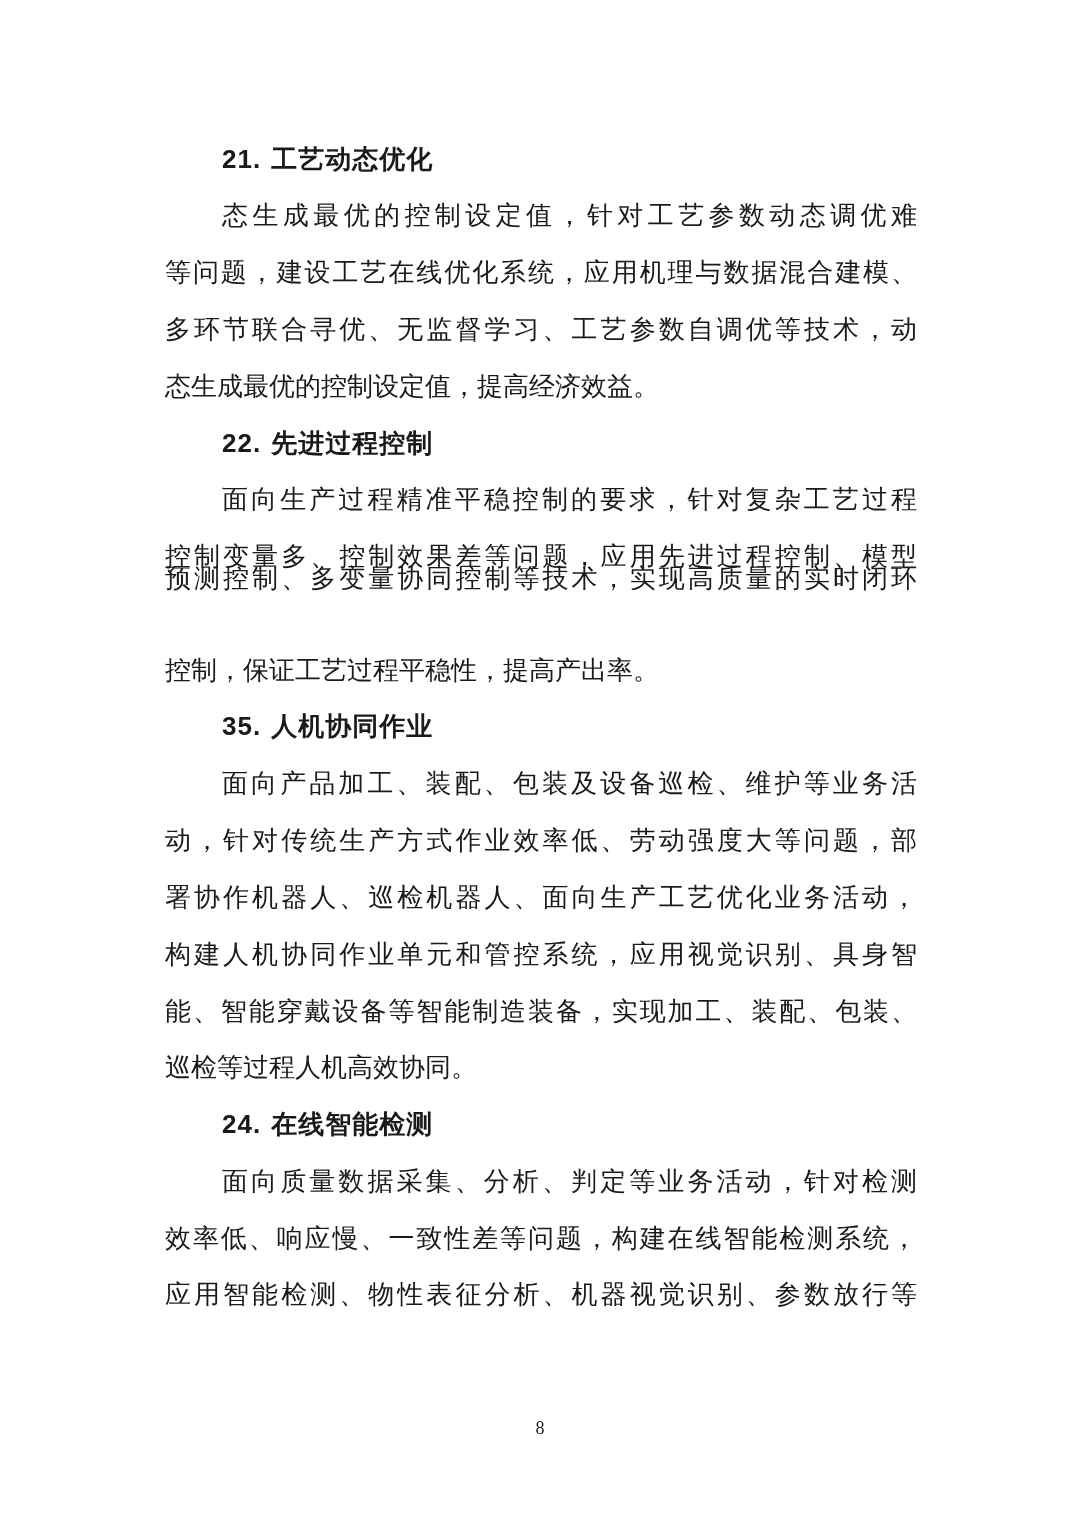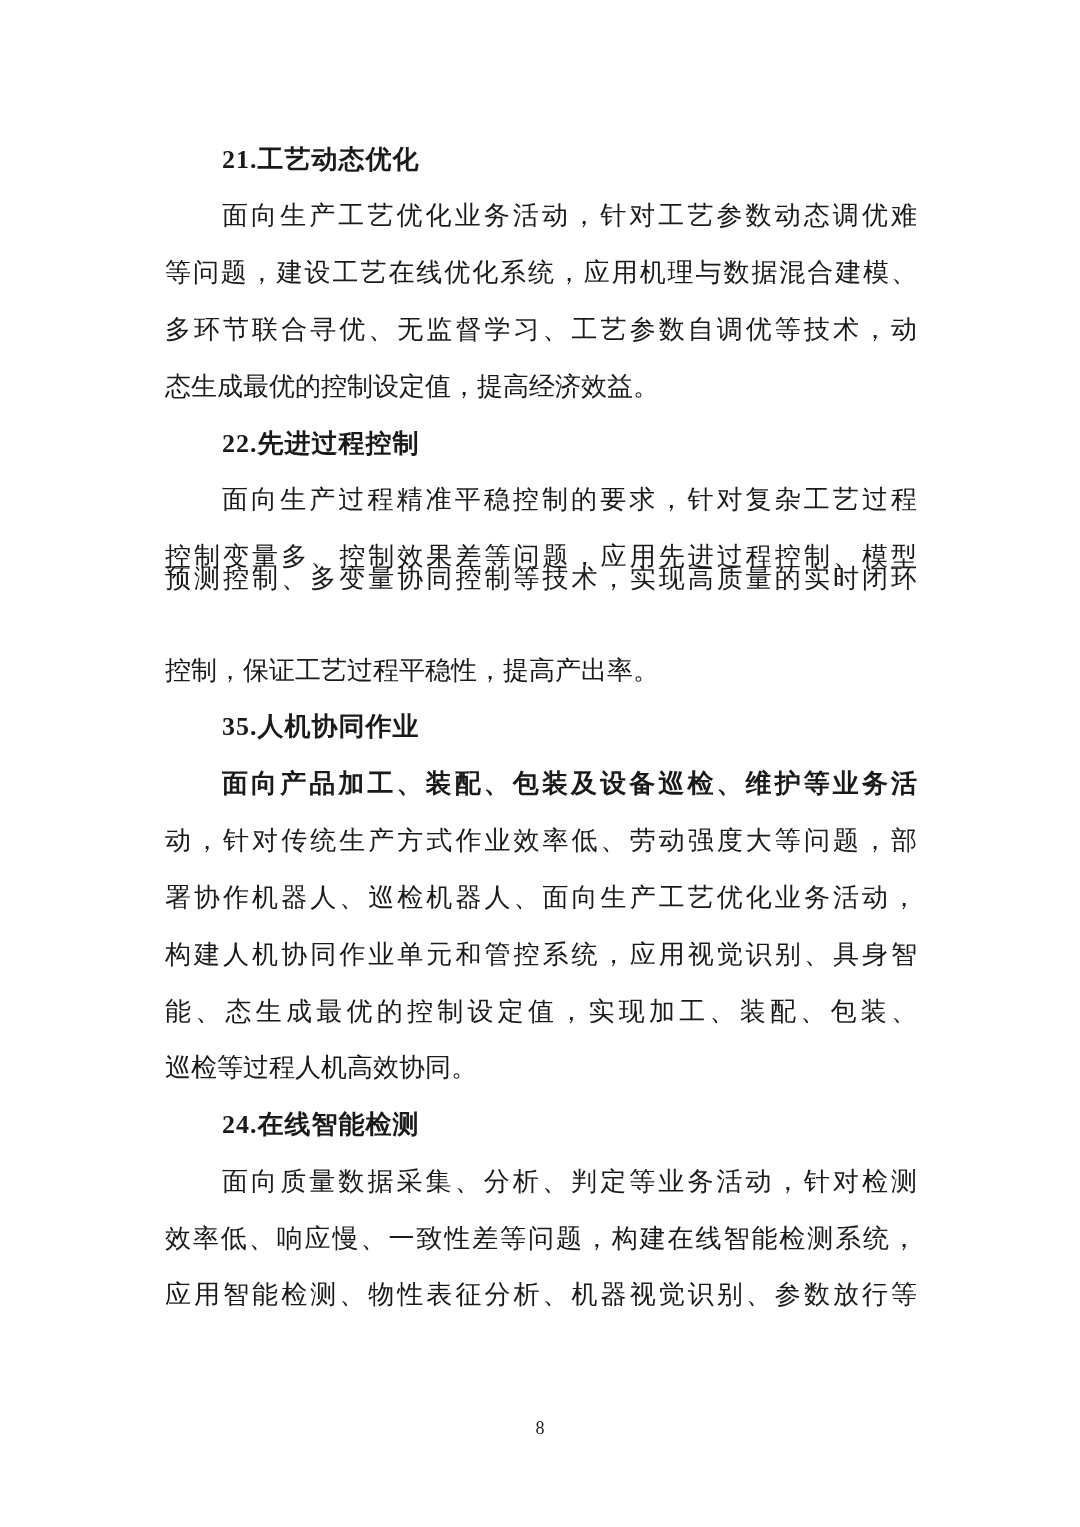--- a/index.html
+++ b/index.html
@@ -45,22 +45,23 @@
       left: 57px;
       height: 40px;
       font-size: 26px;
       line-height: 40px;
       font-weight: bold;
       white-space: nowrap;
       font-family: "DejaVu Sans", "Liberation Sans", sans-serif;
       letter-spacing: 1px;
     }
     .heading .num {
-      font-family: Liberation Serif, serif;
+      font-family: Liberation Sans, sans-serif;
       font-weight: bold;
+      margin-right: 10px;
       text-align: right;
     }
     .page-number {
       position: absolute;
       left: 0;
       width: 1080px;
       top: 1418px;
       text-align: center;
       font-size: 18px;
       font-family: "Liberation Serif", "DejaVu Serif", serif;
@@ -68,41 +69,41 @@
     }
   </style>
 </head>
 <body>
 
 <div class="page">
 
   <div class="heading" style="top:139px;">
     <span class="num">21.</span><span>工艺动态优化</span>
   </div>
-  <div class="line indent" style="top:195px;">面向生产工艺优化业务活动，针对工艺参数动态调优难</div>
+  <div class="line indent" style="top:195px;">态生成最优的控制设定值，针对工艺参数动态调优难</div>
   <div class="line" style="top:252px;">等问题，建设工艺在线优化系统，应用机理与数据混合建模、</div>
   <div class="line" style="top:309px;">多环节联合寻优、无监督学习、工艺参数自调优等技术，动</div>
   <div class="line last" style="top:366px;">态生成最优的控制设定值，提高经济效益。</div>
 
   <div class="heading" style="top:423px;">
     <span class="num">22.</span><span>先进过程控制</span>
   </div>
   <div class="line indent" style="top:479px;">面向生产过程精准平稳控制的要求，针对复杂工艺过程</div>
   <div class="line" style="top:536px;">控制变量多、控制效果差等问题，应用先进过程控制、模型</div>
   <div class="line" style="top:559px;font-family:Liberation Serif, serif;">预测控制、多变量协同控制等技术，实现高质量的实时闭环</div>
   <div class="line last" style="top:650px;">控制，保证工艺过程平稳性，提高产出率。</div>
 
   <div class="heading" style="top:706px;">
     <span class="num">35.</span><span>人机协同作业</span>
   </div>
-  <div class="line indent" style="top:763px;font-weight:bold;">面向产品加工、装配、包装及设备巡检、维护等业务活</div>
+  <div class="line indent" style="top:763px;">面向产品加工、装配、包装及设备巡检、维护等业务活</div>
   <div class="line" style="top:820px;">动，针对传统生产方式作业效率低、劳动强度大等问题，部</div>
   <div class="line" style="top:877px;">署协作机器人、巡检机器人、面向生产工艺优化业务活动，</div>
   <div class="line" style="top:934px;">构建人机协同作业单元和管控系统，应用视觉识别、具身智</div>
-  <div class="line" style="top:991px;">能、态生成最优的控制设定值，实现加工、装配、包装、</div>
+  <div class="line" style="top:991px;">能、智能穿戴设备等智能制造装备，实现加工、装配、包装、</div>
   <div class="line last" style="top:1047px;">巡检等过程人机高效协同。</div>
 
   <div class="heading" style="top:1104px;">
     <span class="num">24.</span><span>在线智能检测</span>
   </div>
   <div class="line indent" style="top:1161px;">面向质量数据采集、分析、判定等业务活动，针对检测</div>
   <div class="line" style="top:1218px;">效率低、响应慢、一致性差等问题，构建在线智能检测系统，</div>
   <div class="line" style="top:1274px;">应用智能检测、物性表征分析、机器视觉识别、参数放行等</div>
 
 </div>

